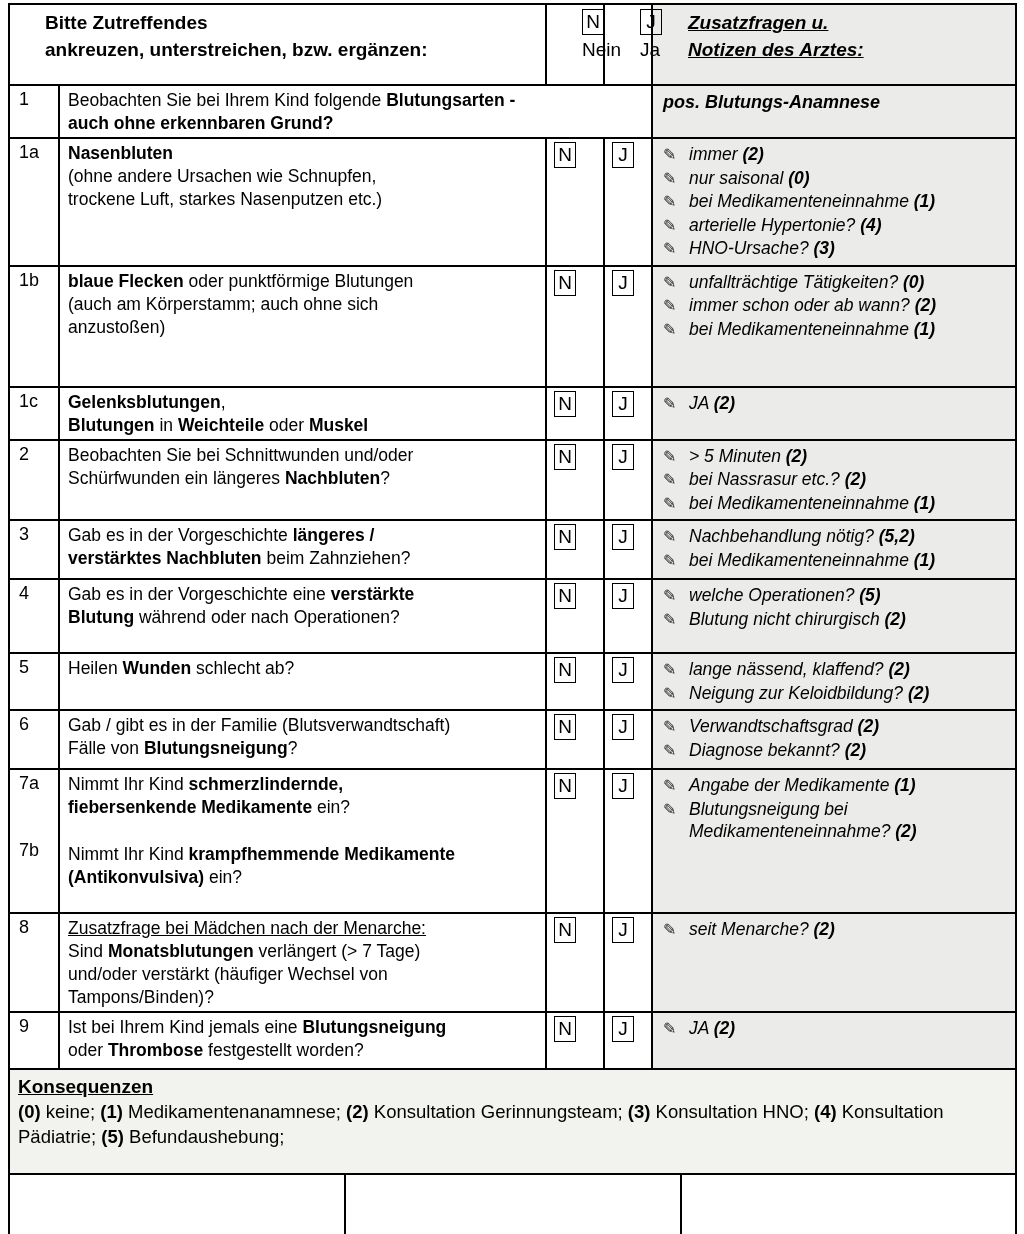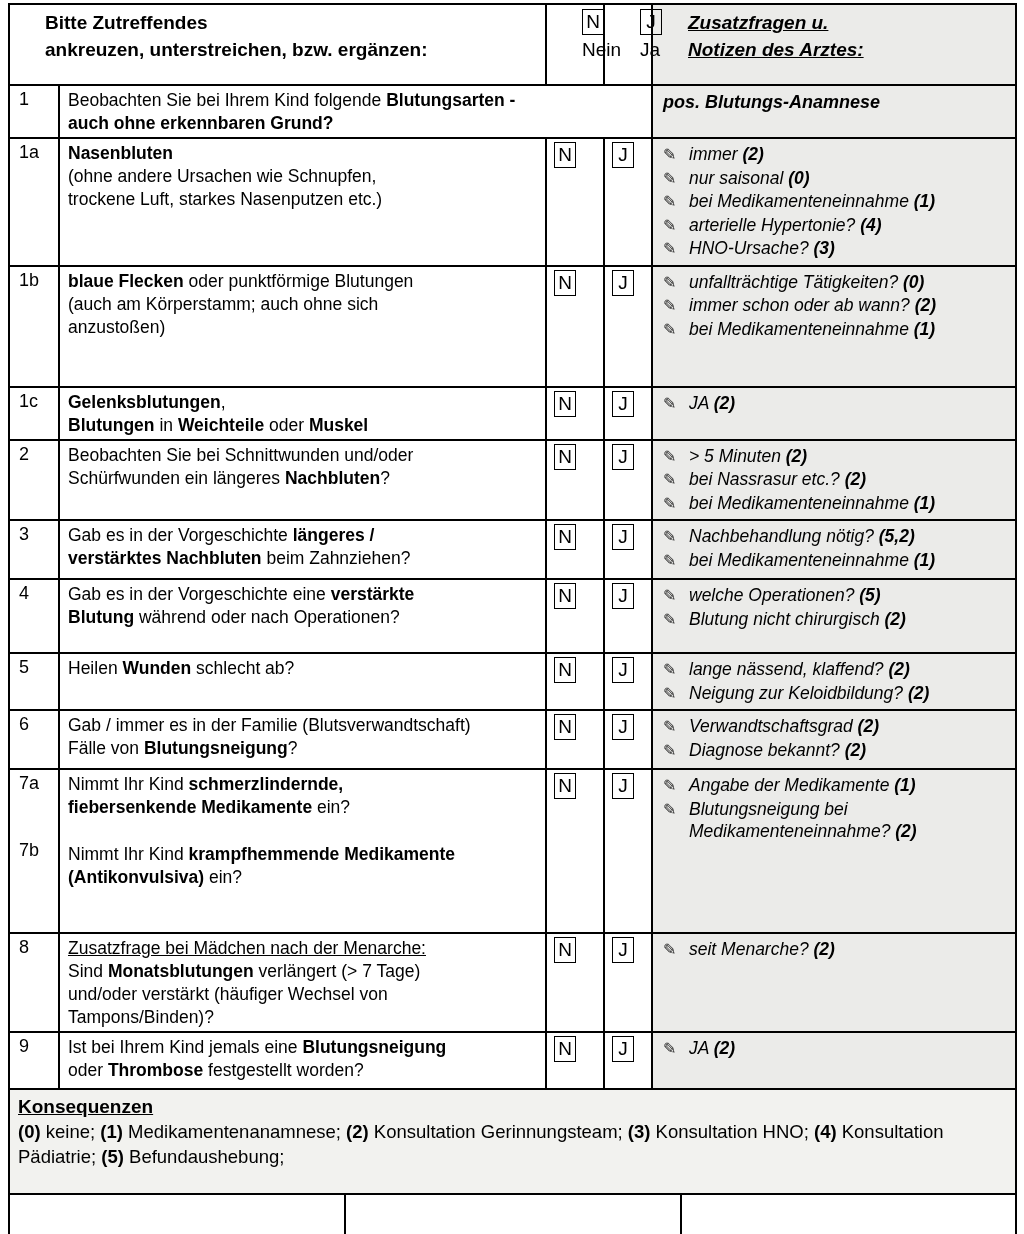--- a/index.html
+++ b/index.html
@@ -211,35 +211,35 @@
             <span class="ntext">lange nässend, klaffend? <span class="ncode">(2)</span></span>
           </div>
           <div class="note">
             <span class="pencil">✎</span>
             <span class="ntext">Neigung zur Keloidbildung? <span class="ncode">(2)</span></span>
           </div>
         </td>
       </tr>
       <tr style="height: 59px;">
         <td class="numcol">6</td>
-        <td class="qcol"><span>Gab / immer es in der Familie (Blutsverwandtschaft)</span><br><span>Fälle von </span><span class="b">Blutungsneigung</span><span>?</span></td>
+        <td class="qcol"><span>Gab / gibt es in der Familie (Blutsverwandtschaft)</span><br><span>Fälle von </span><span class="b">Blutungsneigung</span><span>?</span></td>
         <td class="ncol"><span class="box">N</span></td>
         <td class="jcol"><span class="box">J</span></td>
         <td class="notes">
           <div class="note">
             <span class="pencil">✎</span>
             <span class="ntext">Verwandtschaftsgrad <span class="ncode">(2)</span></span>
           </div>
           <div class="note">
             <span class="pencil">✎</span>
             <span class="ntext">Diagnose bekannt? <span class="ncode">(2)</span></span>
           </div>
         </td>
       </tr>
-      <tr style="height: 164px;">
+      <tr style="height: 144px;">
         <td class="numcol">
           <div>7a</div>
           <div style="margin-top: 46px;">7b</div>
         </td>
         <td class="qcol">
           <div><span>Nimmt Ihr Kind </span><span class="b">schmerzlindernde,</span><br><span class="b">fiebersenkende Medikamente</span><span> ein?</span></div>
           <div style="margin-top: 24px;"><span>Nimmt Ihr Kind </span><span class="b">krampfhemmende Medikamente</span><br><span class="b">(Antikonvulsiva)</span><span> ein?</span></div>
         </td>
         <td class="ncol"><span class="box">N</span></td>
         <td class="jcol"><span class="box">J</span></td>

